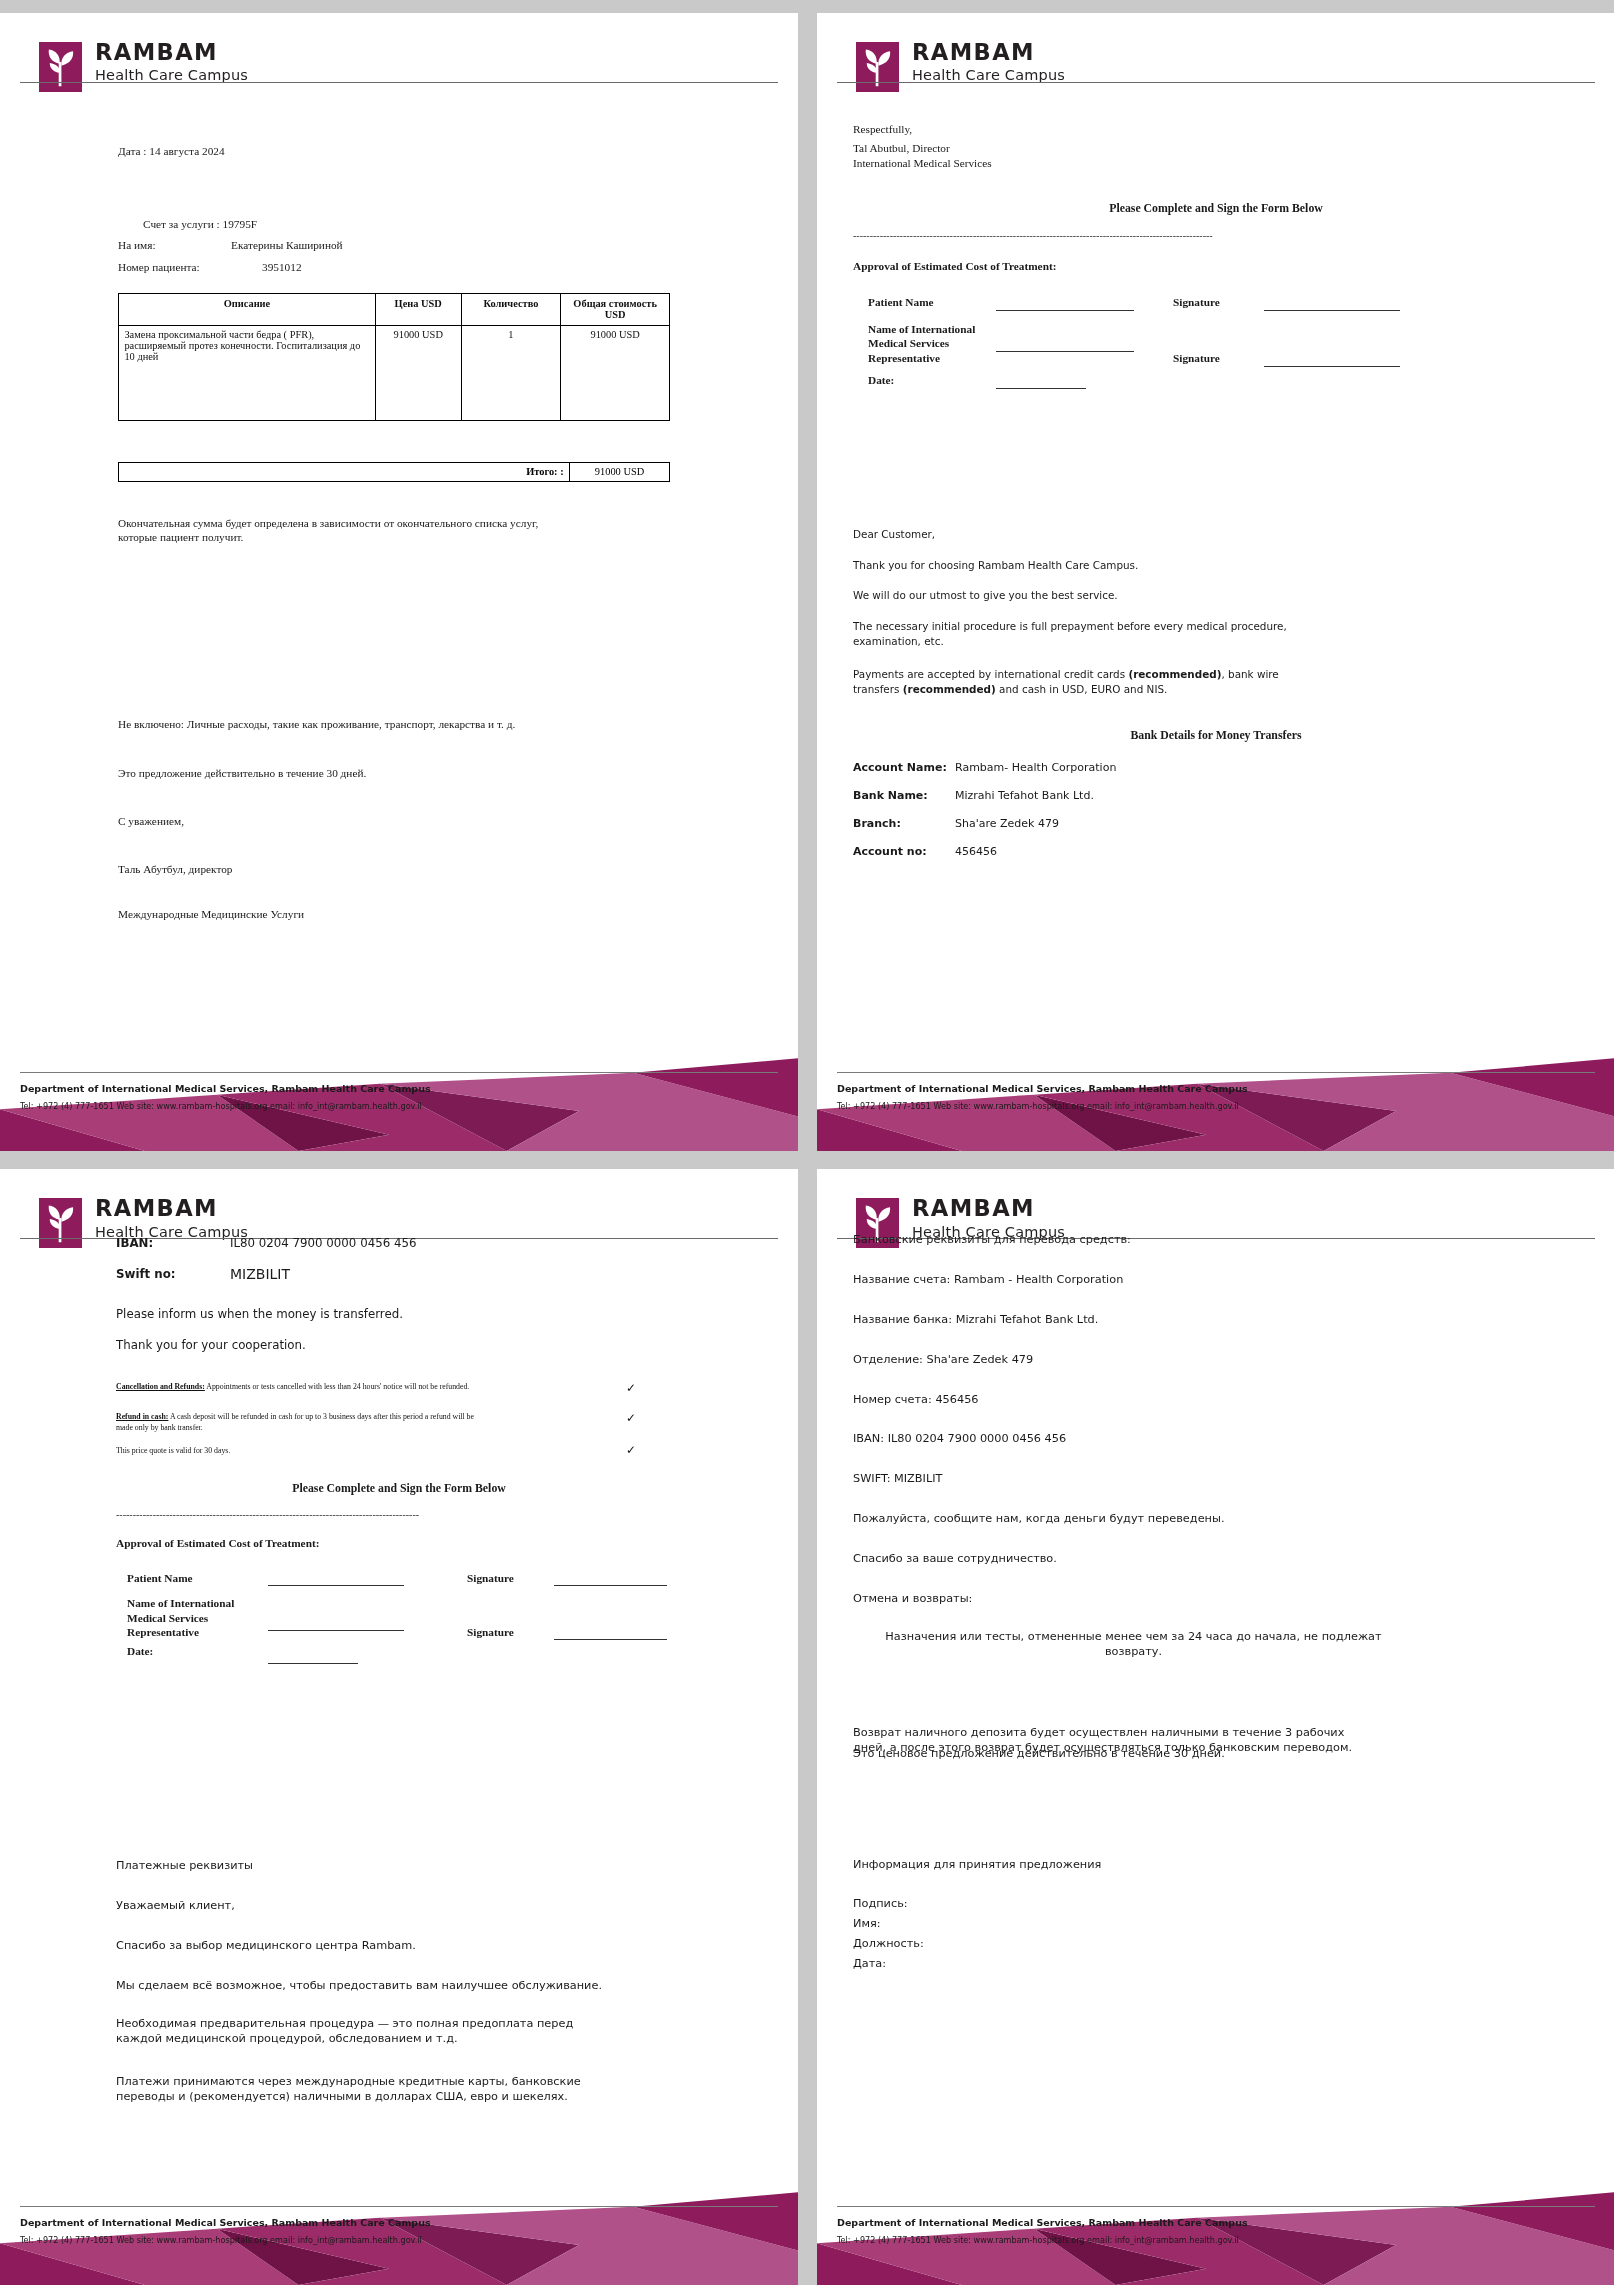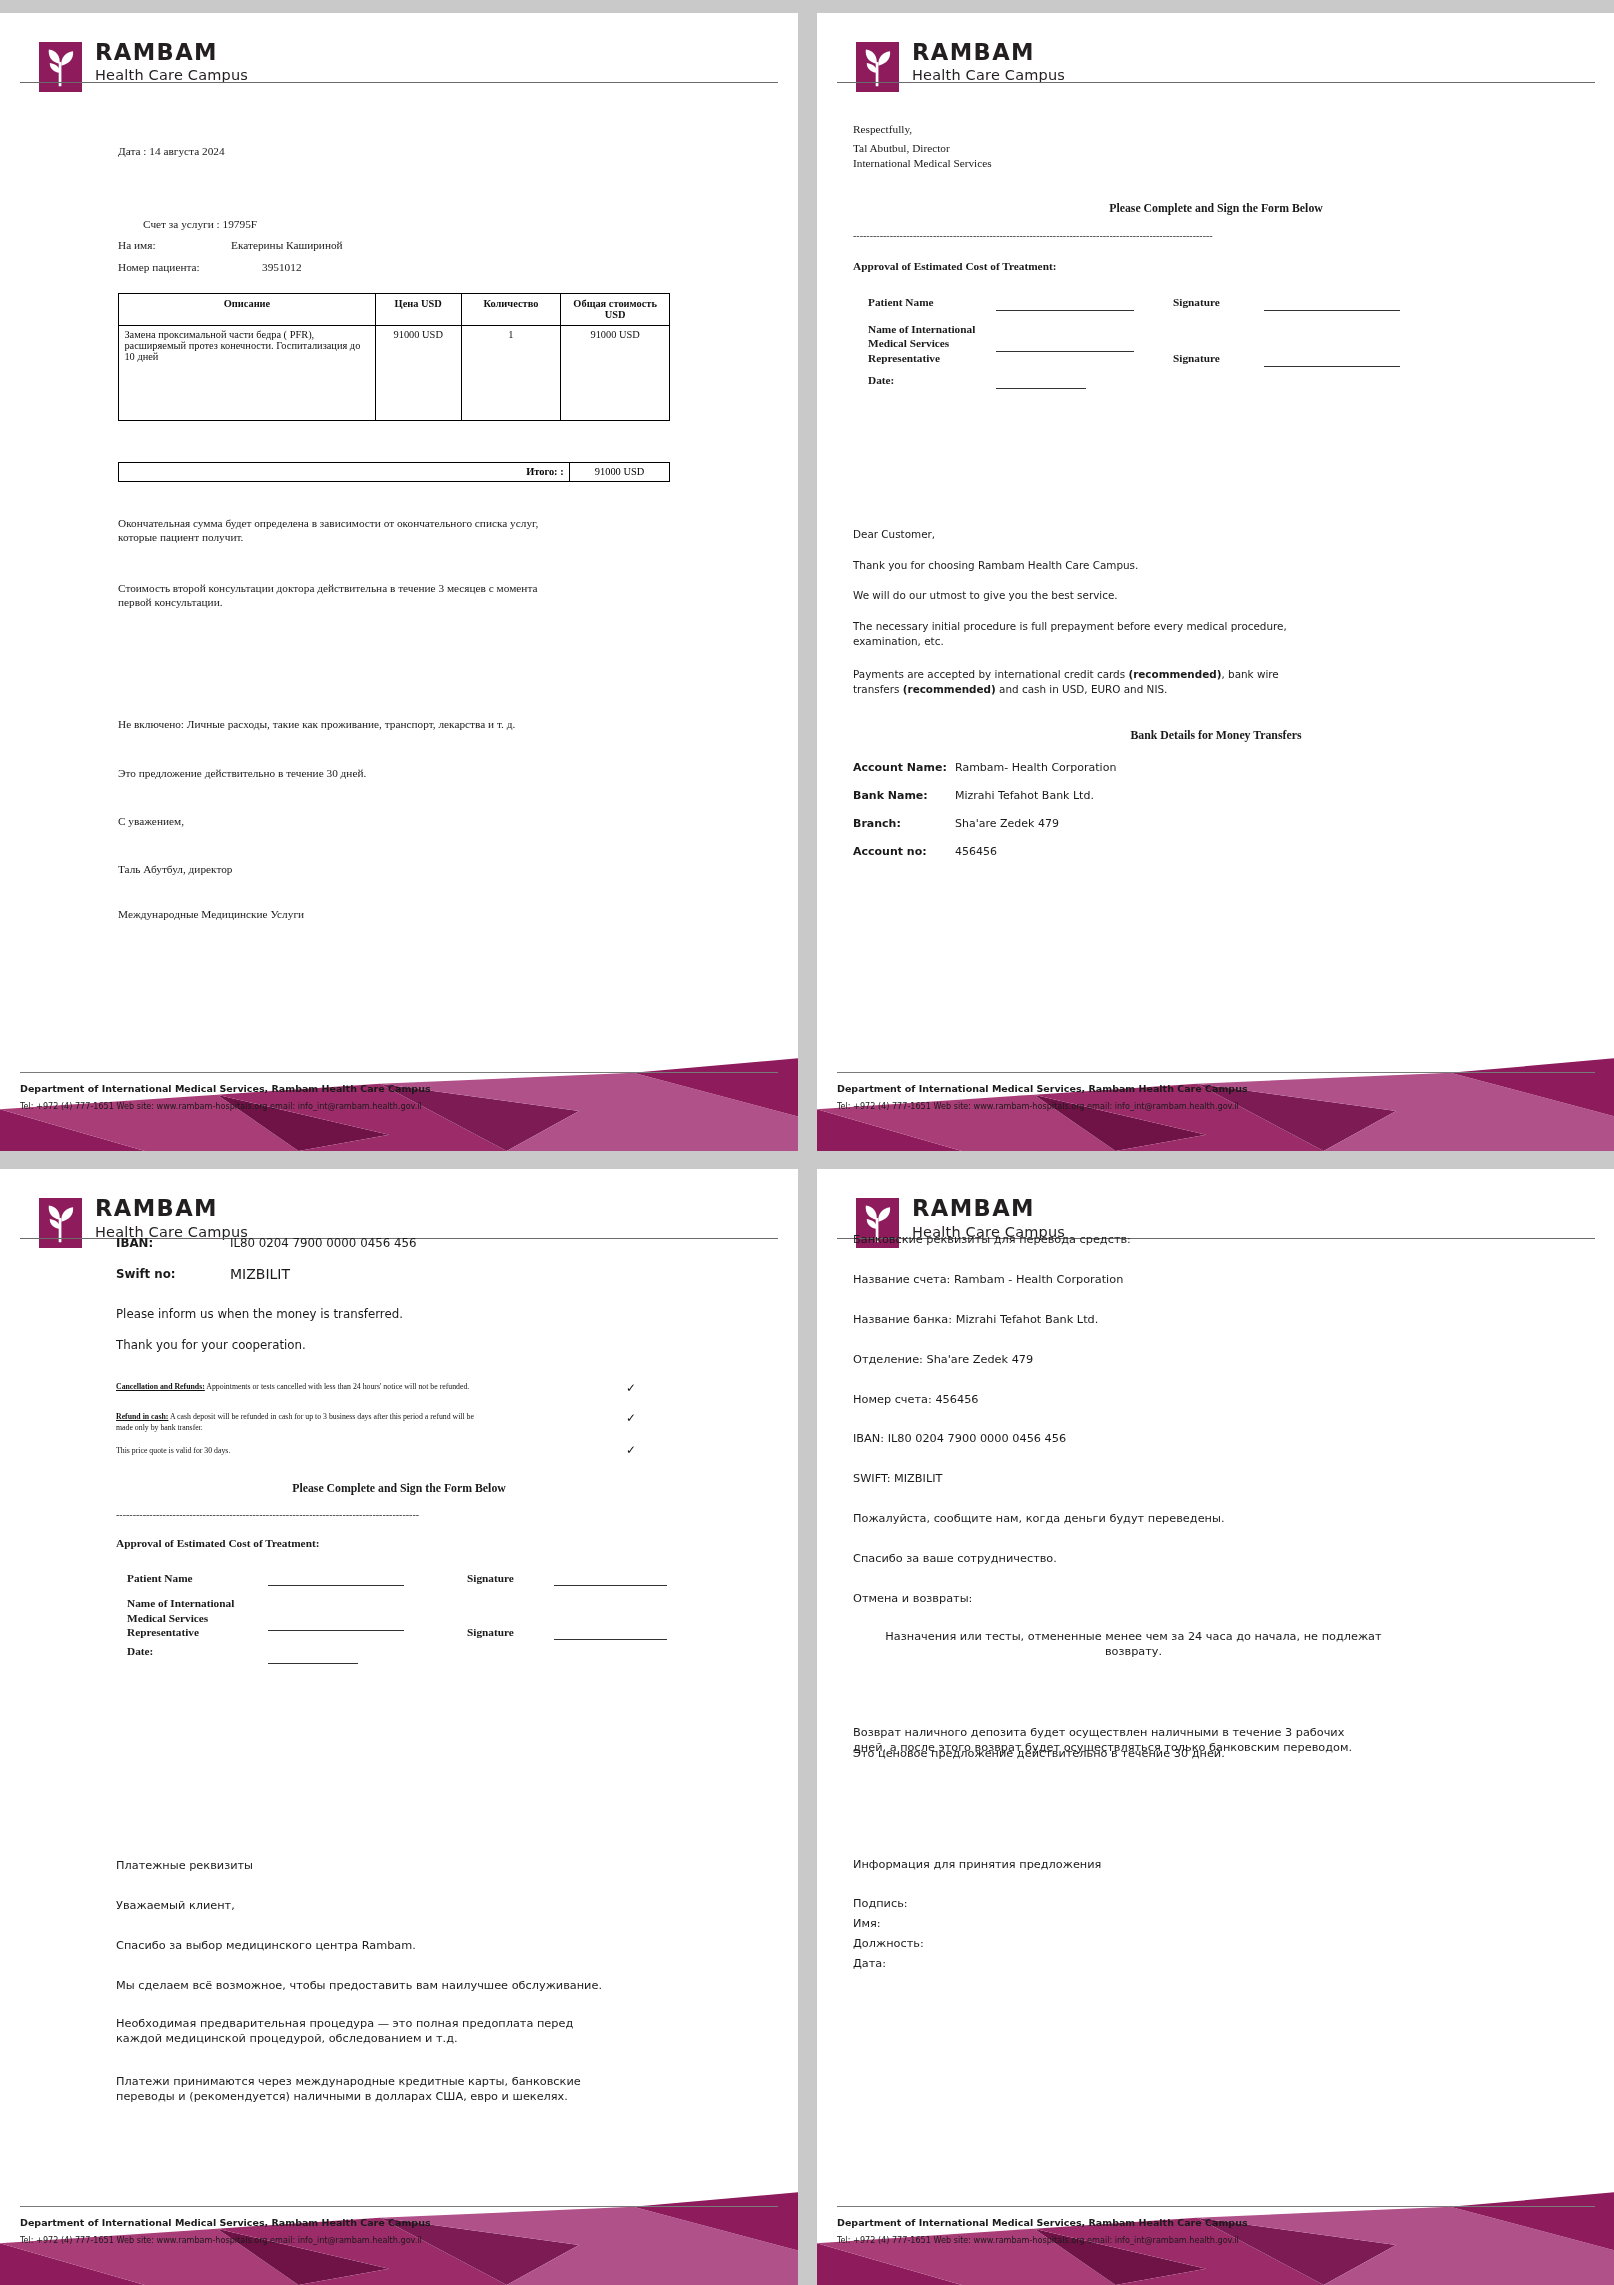--- a/index.html
+++ b/index.html
@@ -256,22 +256,20 @@
         <tbody>
             <tr>
           <td class="lbl">Итого: :</td>
           <td class="val">91000 USD</td>
         </tr>
       </tbody>
         </table>
 
       <div class="t" style="left:118px; top:503px; width:561px;">Окончательная сумма будет определена в зависимости от окончательного списка услуг,
 которые пациент получит.</div>
-      <div class="t" style="left:118px; top:568px; width:561px;">Стоимость второй консультации доктора действительна в течение 3 месяцев с момента
-первой консультации.</div>
       <div class="t" style="left:118px; top:704px; width:579px;">Не включено: Личные расходы, такие как проживание, транспорт, лекарства и т. д.</div>
       <div class="t" style="left:118px; top:753px; width:579px;">Это предложение действительно в течение 30 дней.</div>
       <div class="t" style="left:118px; top:801px;">С уважением,</div>
       <div class="t" style="left:118px; top:849px;">Таль Абутбул, директор</div>
       <div class="t" style="left:118px; top:894px;">Международные Медицинские Услуги</div>
     </div>
 
     <div class="footer">
       <div class="footer-art">
         <svg viewBox="0 0 882 110" preserveAspectRatio="none">

